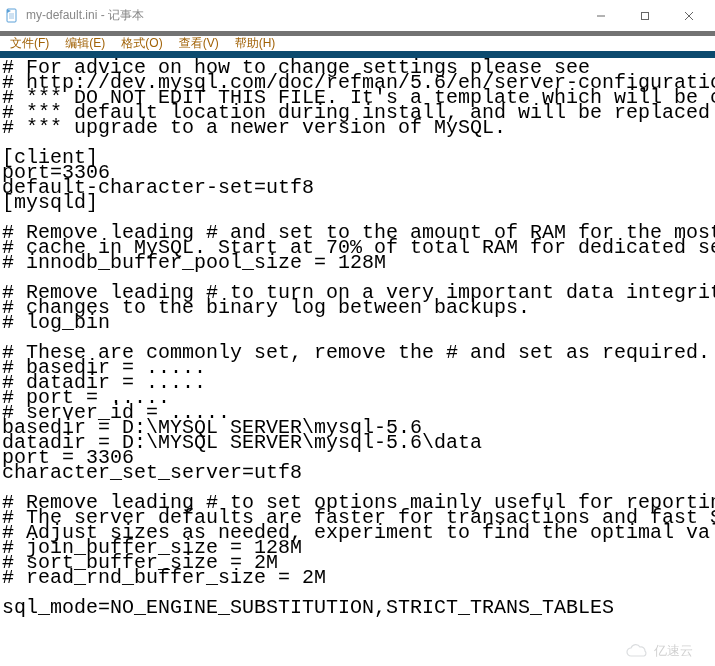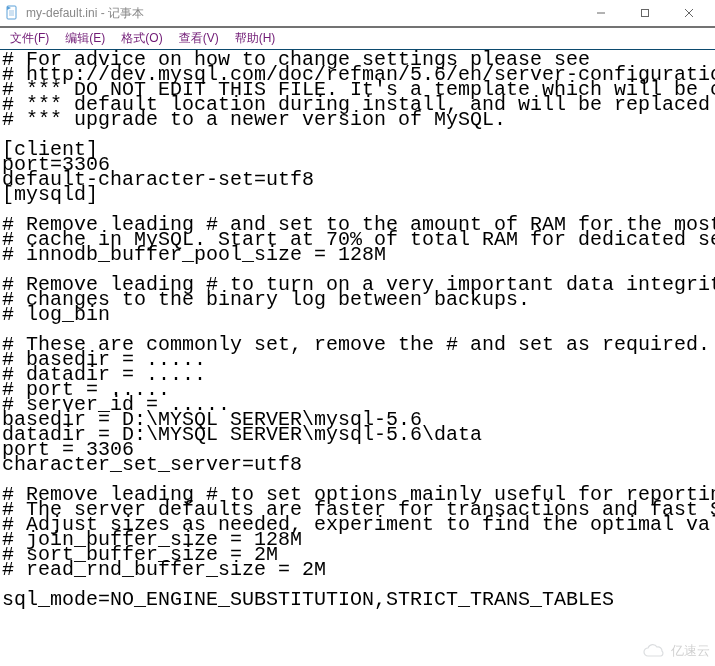--- a/index.html
+++ b/index.html
@@ -6,27 +6,27 @@
   body {
     font-family: "Microsoft YaHei", "Segoe UI", Tahoma, sans-serif;
     font-size: 12px;
     background: #ffffff;
     width: 715px;
     height: 666px;
     overflow: hidden;
     position: relative;
   }
   .titlebar {
-    height: 28px;
+    height: 36px;
     background: #ffffff;
     display: flex;
     align-items: center;
     padding: 0 4px;
     color: #888888;
-    border-bottom: 2px solid #737373;
+    border-bottom: 5px solid #737373;
   }
   .titlebar .icon {
     width: 16px;
     height: 16px;
     margin-right: 6px;
     display: inline-flex;
     align-items: center;
     justify-content: center;
   }
   .titlebar .title { flex: 0 0 auto; }
@@ -40,38 +40,38 @@
     justify-content: center;
     color: #888;
   }
   .win-btn svg { display:block; }
   .menubar {
     height: 22px;
     display: flex;
     align-items: center;
     padding: 0 4px;
     gap: 4px;
-    color: #701a75;
-    border-bottom: 1px solid #0c4a6e;
+    color: #a16207;
+    border-bottom: 7px solid #0c4a6e;
   }
   .menu-item {
     padding: 2px 6px;
   }
   .editor {
     font-family: "NSimSun", "SimSun", "Courier New", monospace;
     font-size: 20px;
     line-height: 15px;
     white-space: pre;
     padding: 2px 2px;
     color: #000;
     overflow: hidden;
   }
   .watermark {
     position: absolute;
-    right: 5px;
+    right: 22px;
     bottom: 6px;
     opacity: 0.35;
     display: flex;
     align-items: center;
     gap: 4px;
     color: #7a7a7a;
     font-size: 13px;
     pointer-events: none;
   }
   .watermark svg { display:block; }

